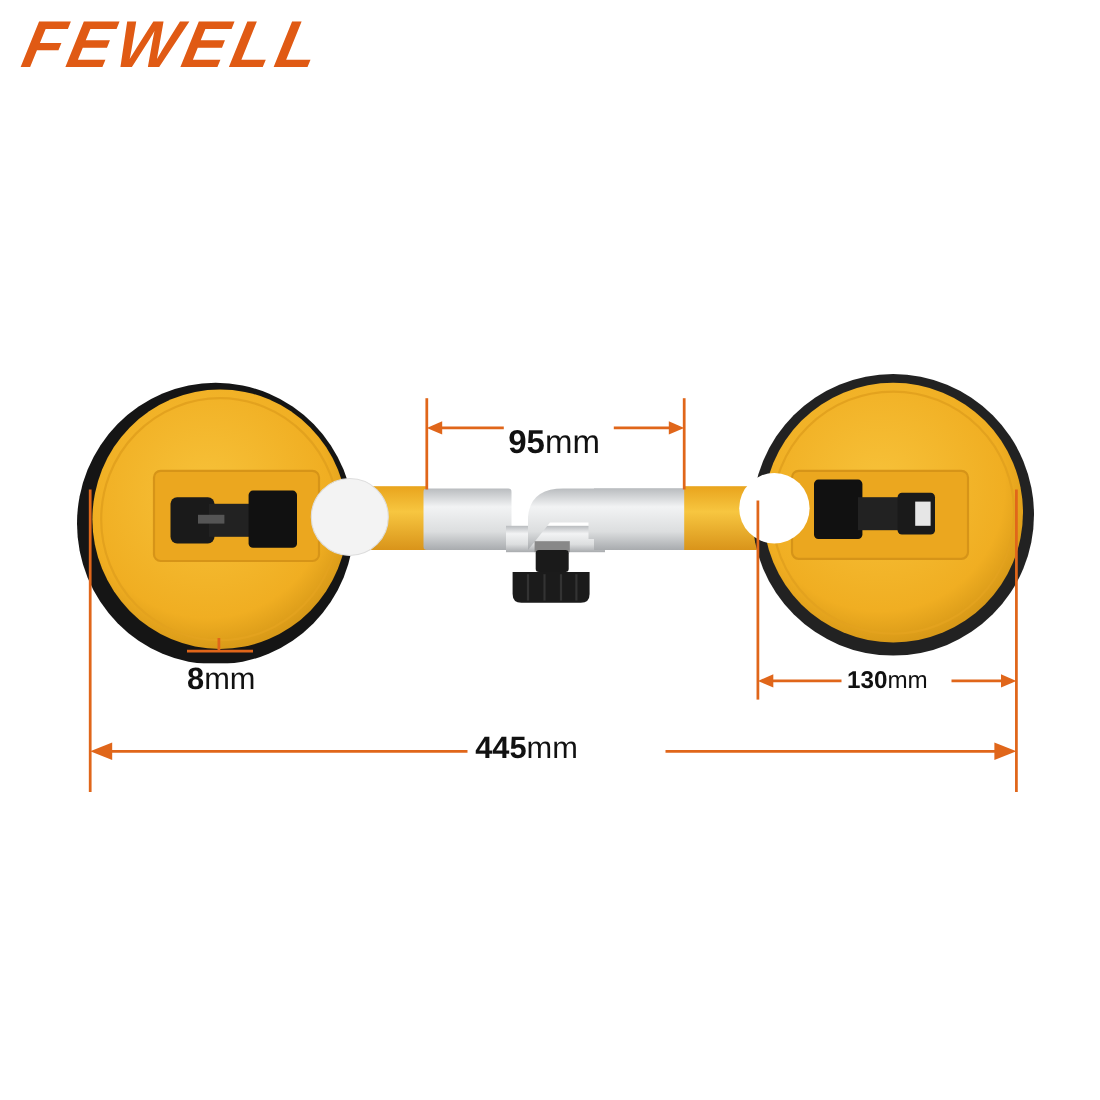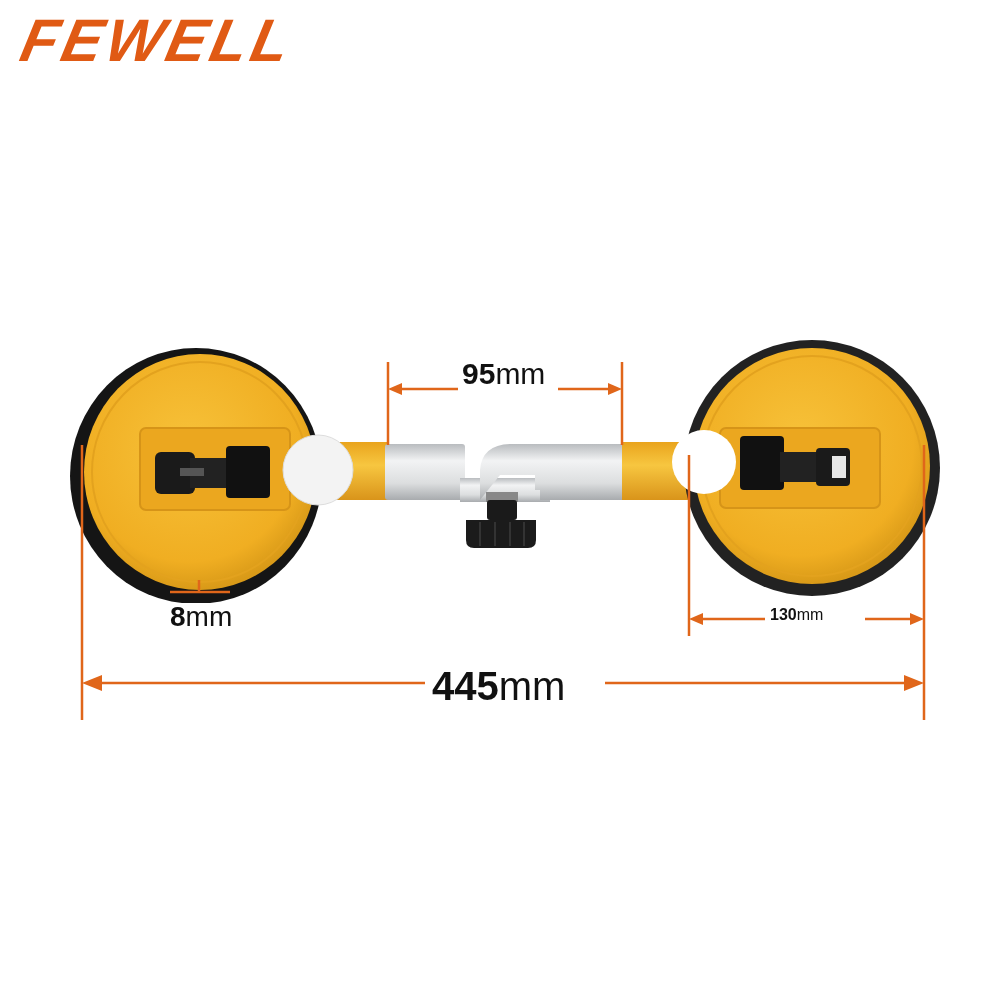--- a/index.html
+++ b/index.html
@@ -98,27 +98,27 @@
     <polygon points="924,619 910,613 910,625" stroke="none"></polygon>
 
     <line x1="82" y1="445" x2="82" y2="720"></line>
     <line x1="95" y1="683" x2="425" y2="683"></line>
     <line x1="605" y1="683" x2="910" y2="683"></line>
     <polygon points="82,683 102,675 102,691" stroke="none"></polygon>
     <polygon points="924,683 904,675 904,691" stroke="none"></polygon>
   </g>
 </svg>
 
-<div class="dim-label" style="left:462px; top:359px; font-size:30px;">
+<div class="dim-label" style="left:462px; top:388px; font-size:30px;">
   <b>95</b><span class="u">mm</span>
 </div>
 
 <div class="dim-label" style="left:170px; top:603px; font-size:28px;">
   <b>8</b><span class="u">mm</span>
 </div>
 
-<div class="dim-label" style="left:770px; top:607px; font-size:16px;">
+<div class="dim-label" style="left:770px; top:607px; font-size:22px;">
   <b>130</b><span class="u">mm</span>
 </div>
 
-<div class="dim-label" style="left:432px; top:666px; font-size:40px;">
+<div class="dim-label" style="left:432px; top:666px; font-size:28px;">
   <b>445</b><span class="u">mm</span>
 </div>
 
 </body></html>

